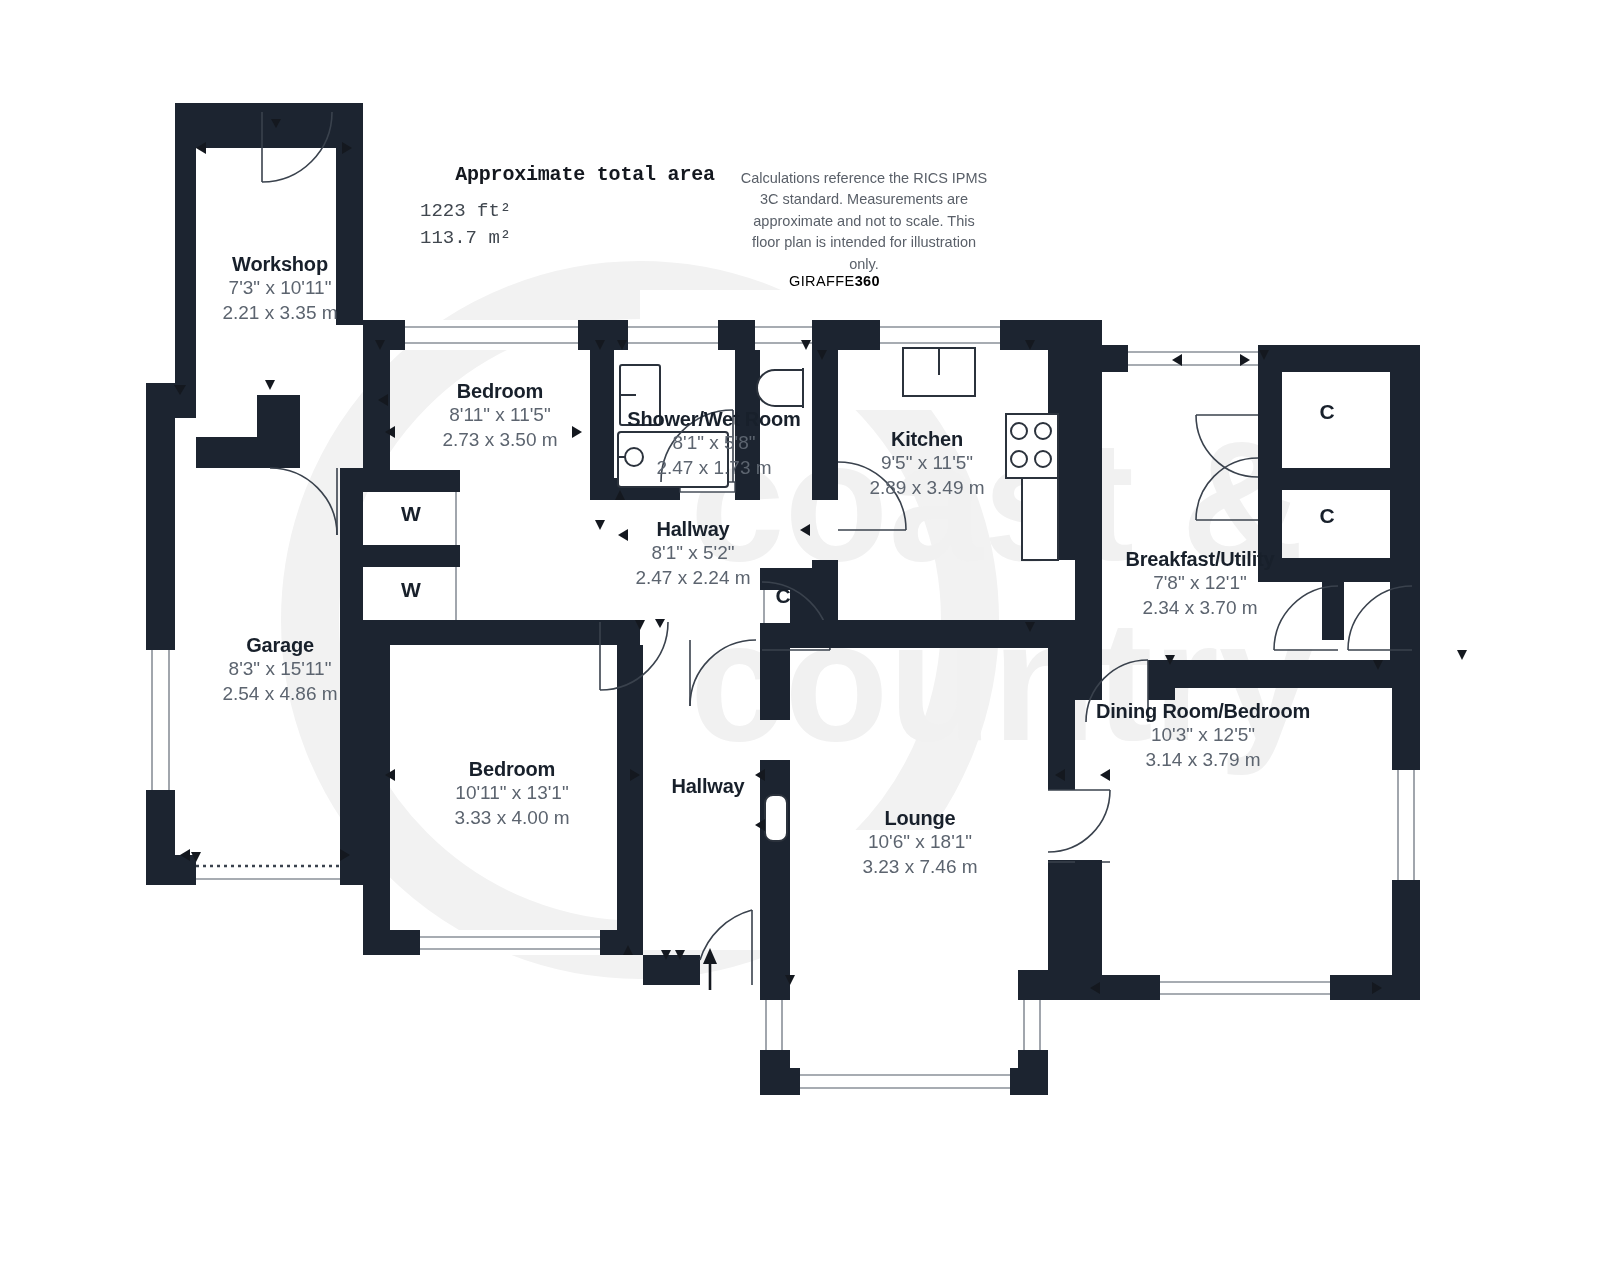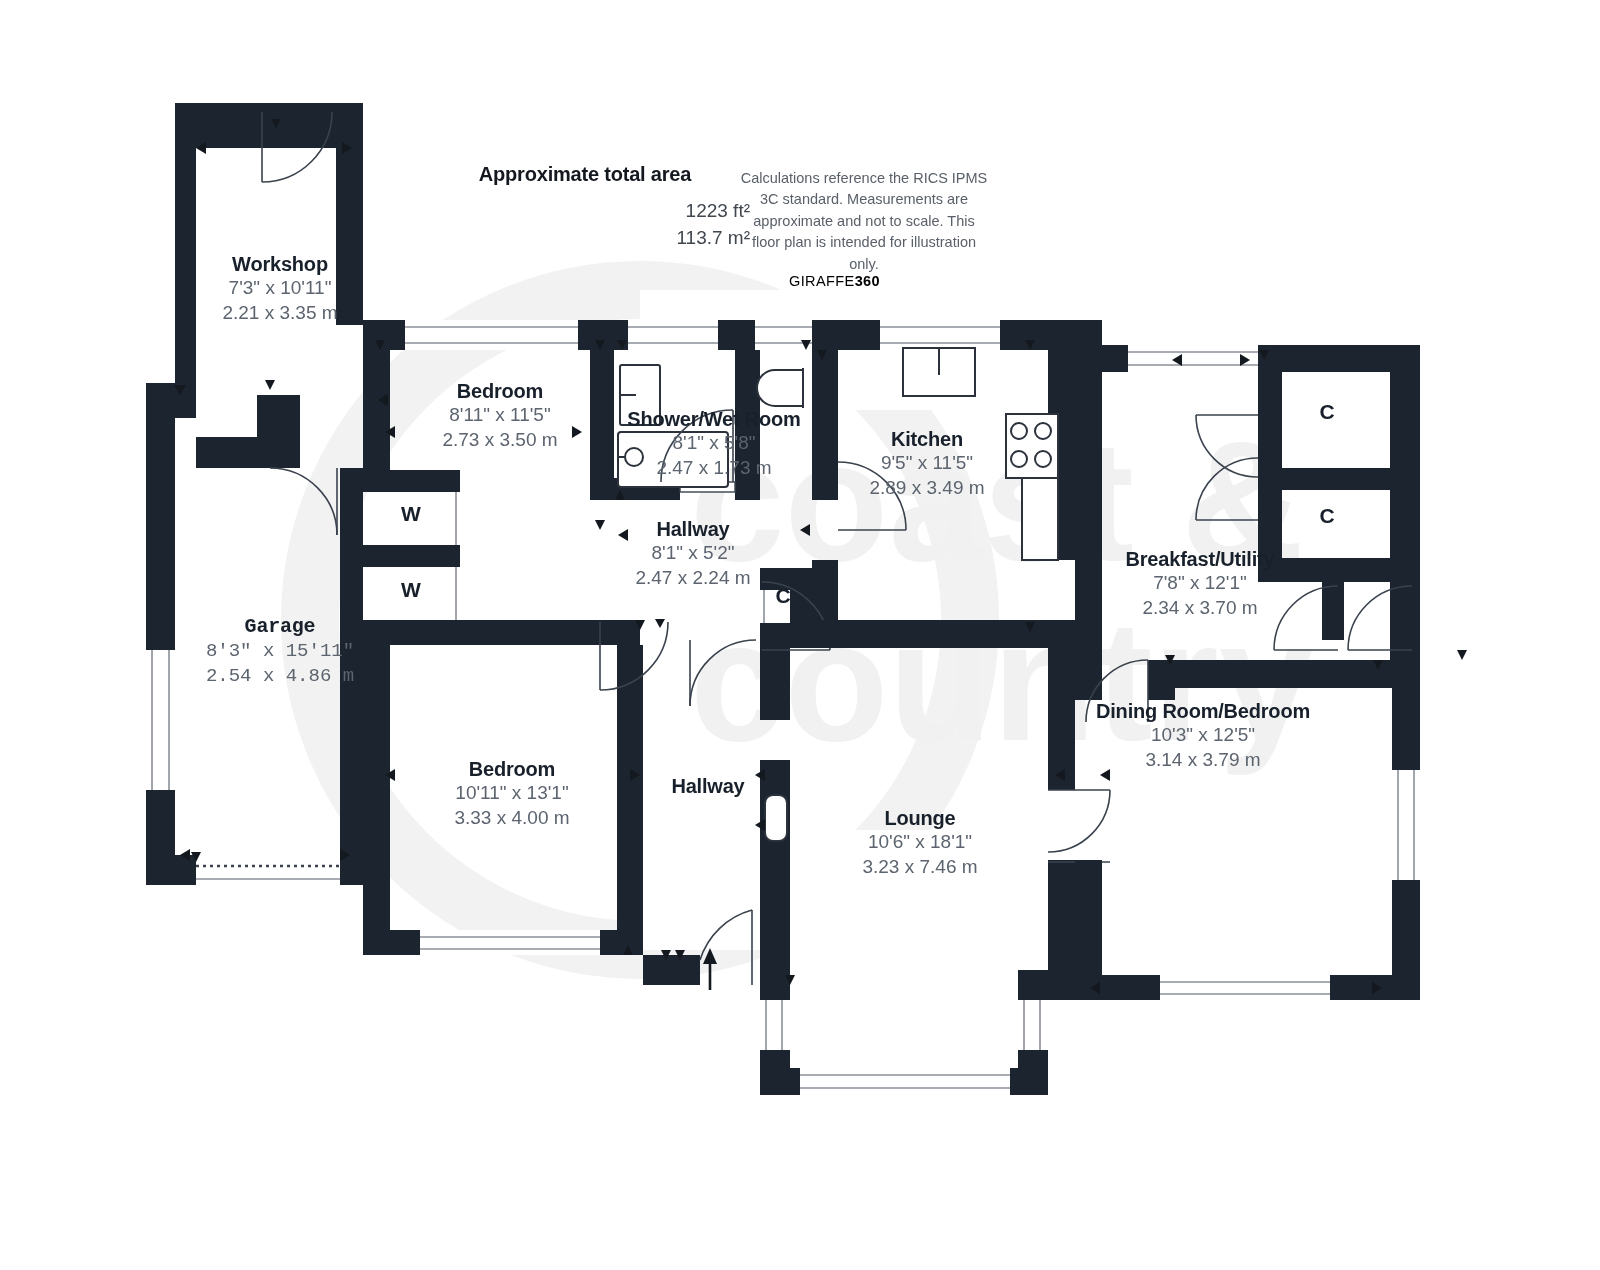--- a/index.html
+++ b/index.html
@@ -34,23 +34,23 @@
     font-size: 20px; font-weight: 700; color: #18202b; line-height: 1.22;
     letter-spacing: -0.2px;
   }
   .lbl .dim {
     font-size: 19px; font-weight: 400; color: #5c646f; line-height: 1.3;
   }
   .cl {
     position: absolute; font-size: 21px; font-weight: 700; color: #18202b;
     text-align: center;
   }
-  .hdr { position: absolute; }
+  .hdr { position: absolute; font-family: Liberation Mono, monospace; }
   .hdr .h-title { font-size: 20px; font-weight: 700; color: #14181f; text-align: center; letter-spacing: -0.2px; }
-  .hdr .h-ft, .hdr .h-m { font-size: 19px; color: #40474f; text-align: right; line-height: 1.42; }
+  .hdr .h-ft, .hdr .h-m { font-size: 19px; color: #40474f; text-align: left; line-height: 1.42; }
   .disc {
     position: absolute; width: 250px; font-size: 14.5px; color: #5a6069;
     text-align: center; line-height: 1.48; margin-left: 34px;
   }
   .brand {
     position: absolute; font-size: 14.5px; color: #000000; letter-spacing: 0.4px;
   }
   .brand b { font-weight: 700; }
   .brand span.lite { font-weight: 400; }
 </style>
@@ -434,21 +434,21 @@
     <div class="dim">8'1" x 5'2"</div>
     <div class="dim">2.47 x 2.24 m</div>
   </div>
 
   <div class="lbl" style="left:1070px; top:547px; width:260px;">
     <div class="name">Breakfast/Utility</div>
     <div class="dim">7'8" x 12'1"</div>
     <div class="dim">2.34 x 3.70 m</div>
   </div>
 
-  <div class="lbl" style="left:165px; top:615px; width:230px;font-family:Liberation Mono, monospace;">
+  <div class="lbl" style="left:165px; top:633px; width:230px;">
     <div class="name">Garage</div>
     <div class="dim">8'3" x 15'11"</div>
     <div class="dim">2.54 x 4.86 m</div>
   </div>
 
   <div class="lbl" style="left:397px; top:757px; width:230px;">
     <div class="name">Bedroom</div>
     <div class="dim">10'11" x 13'1"</div>
     <div class="dim">3.33 x 4.00 m</div>
   </div>

